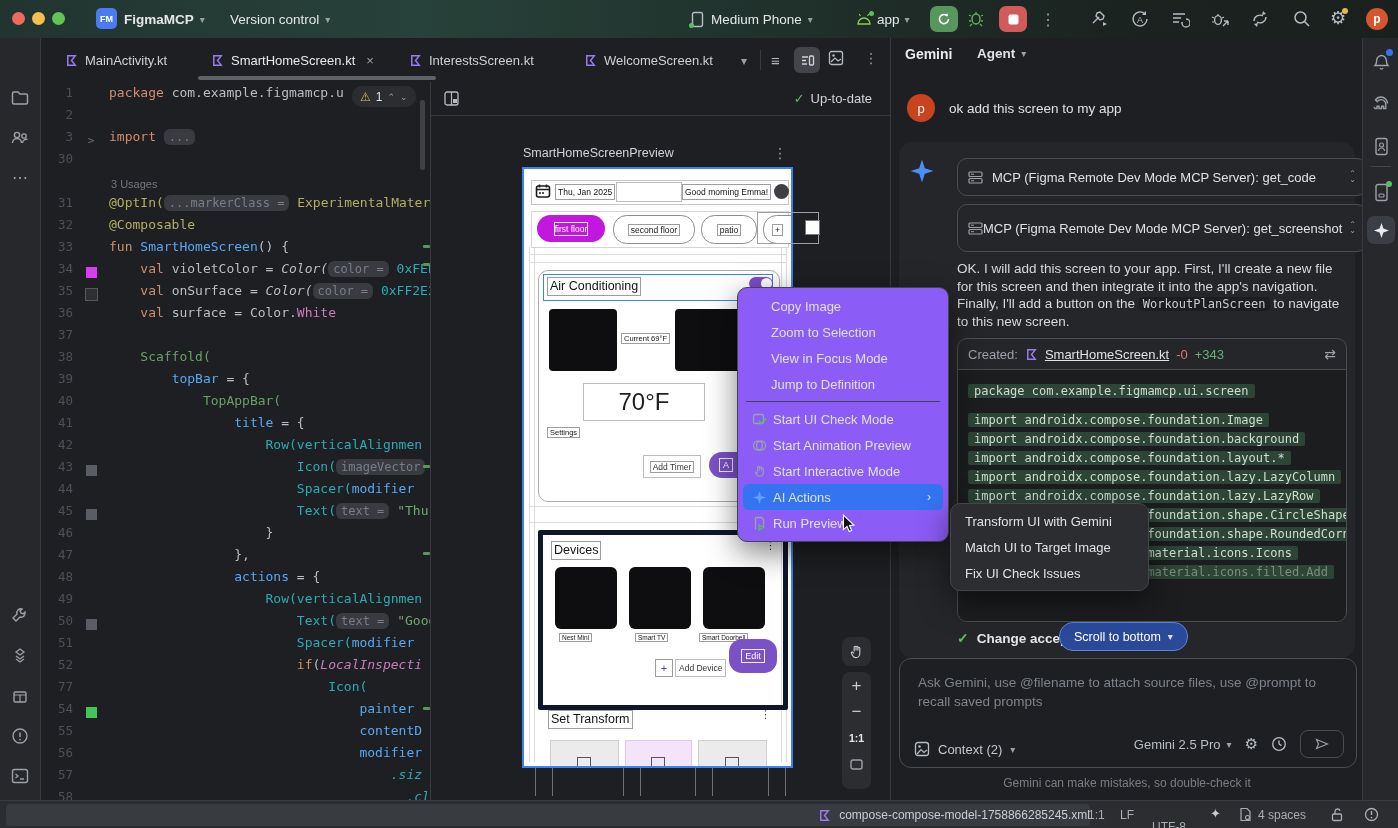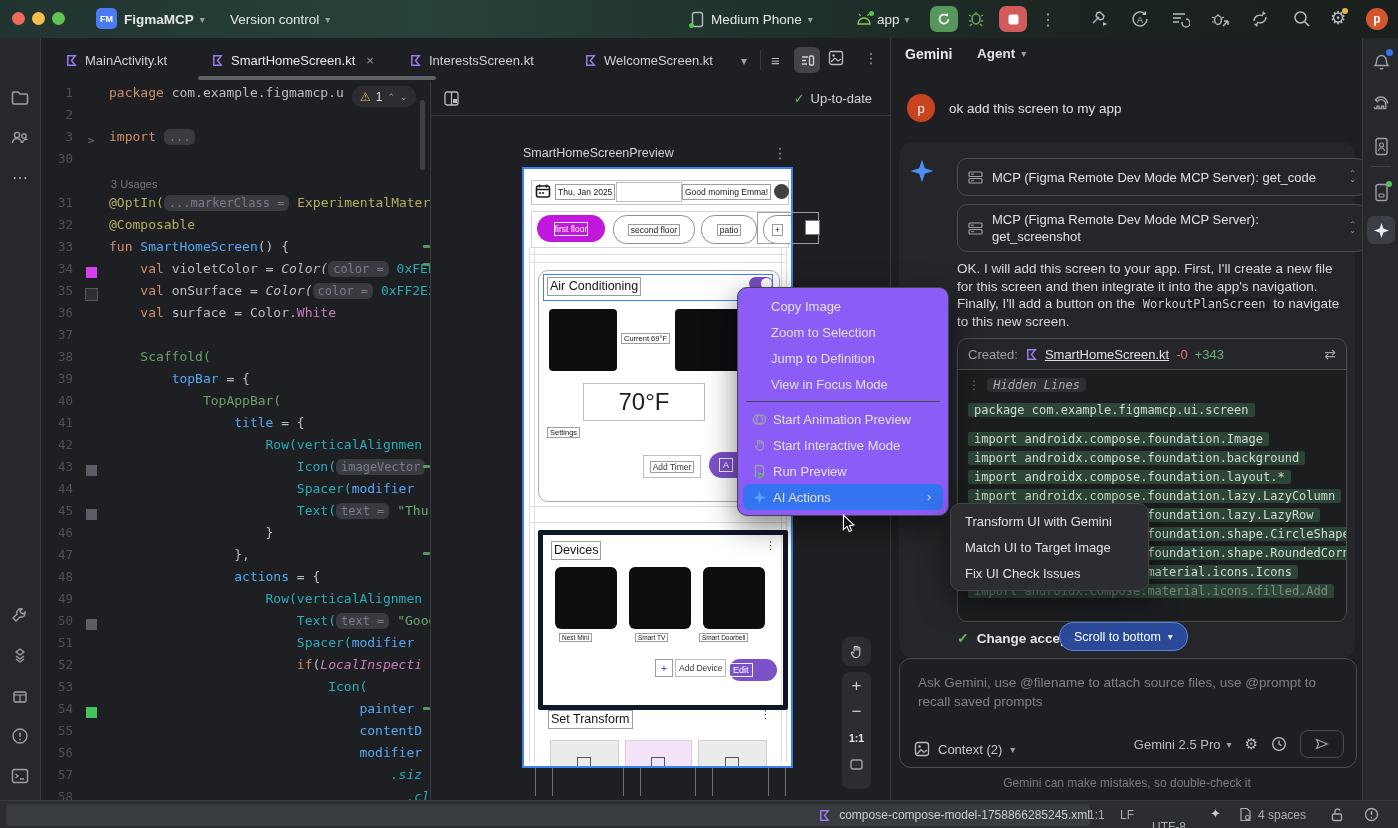--- a/index.html
+++ b/index.html
@@ -310,21 +310,21 @@
         <div class="crow"><span class="ln">43</span><span class="gsw"><i class="swatch" style="background: rgb(90, 93, 99);"></i></span><code class="ctext"><span class="tok-pl">                        </span><span class="tok-comp">Icon(</span><span class="tok-chip">imageVector</span></code></div>
         <div class="crow"><span class="ln">44</span><span class="gsw"></span><code class="ctext"><span class="tok-pl">                        </span><span class="tok-comp">Spacer(</span><span class="tok-param">modifier</span></code></div>
         <div class="crow"><span class="ln">45</span><span class="gsw"><i class="swatch" style="background: rgb(90, 93, 99);"></i></span><code class="ctext"><span class="tok-pl">                        </span><span class="tok-comp">Text(</span><span class="tok-chip">text =</span><span class="tok-pl"> </span><span class="tok-str">"Thu,</span></code></div>
         <div class="crow"><span class="ln">46</span><span class="gsw"></span><code class="ctext"><span class="tok-pl">                    }</span></code></div>
         <div class="crow"><span class="ln">47</span><span class="gsw"></span><code class="ctext"><span class="tok-pl">                },</span></code></div>
         <div class="crow"><span class="ln">48</span><span class="gsw"></span><code class="ctext"><span class="tok-pl">                </span><span class="tok-param">actions</span><span class="tok-pl"> = {</span></code></div>
         <div class="crow"><span class="ln">49</span><span class="gsw"></span><code class="ctext"><span class="tok-pl">                    </span><span class="tok-comp">Row(verticalAlignmen</span></code></div>
         <div class="crow"><span class="ln">50</span><span class="gsw"><i class="swatch" style="background: rgb(90, 93, 99);"></i></span><code class="ctext"><span class="tok-pl">                        </span><span class="tok-comp">Text(</span><span class="tok-chip">text =</span><span class="tok-pl"> </span><span class="tok-str">"Good</span></code></div>
         <div class="crow"><span class="ln">51</span><span class="gsw"></span><code class="ctext"><span class="tok-pl">                        </span><span class="tok-comp">Spacer(</span><span class="tok-param">modifier</span></code></div>
         <div class="crow"><span class="ln">52</span><span class="gsw"></span><code class="ctext"><span class="tok-pl">                        </span><span class="tok-kw">if</span><span class="tok-pl">(</span><span class="tok-itf">LocalInspecti</span></code></div>
-        <div class="crow"><span class="ln">53</span><span class="gsw"></span><code class="ctext"><span class="tok-pl">                            </span><span class="tok-comp">Icon(</span></code></div>
+        <div class="crow"><span class="ln">77</span><span class="gsw"></span><code class="ctext"><span class="tok-pl">                            </span><span class="tok-comp">Icon(</span></code></div>
         <div class="crow"><span class="ln">54</span><span class="gsw"><i class="swatch" style="background: rgb(67, 196, 90);"></i></span><code class="ctext"><span class="tok-pl">                                </span><span class="tok-param">painter</span></code></div>
         <div class="crow"><span class="ln">55</span><span class="gsw"></span><code class="ctext"><span class="tok-pl">                                </span><span class="tok-param">contentD</span></code></div>
         <div class="crow"><span class="ln">56</span><span class="gsw"></span><code class="ctext"><span class="tok-pl">                                </span><span class="tok-param">modifier</span></code></div>
         <div class="crow"><span class="ln">57</span><span class="gsw"></span><code class="ctext"><span class="tok-pl">                                    </span><span class="tok-itc">.siz</span></code></div>
         <div class="crow"><span class="ln">58</span><span class="gsw"></span><code class="ctext"><span class="tok-pl">                                      </span><span class="tok-itc">.cli</span></code></div>
       </div>
   </div>
 
   <div class="abs row" style="left:352px;top:86px;height:21px;background:#2b2d30;border-radius:10px;padding:0 8px;gap:5px;z-index:5;">
     <span style="color:#e8be5b;font-size:12px;">⚠</span>
@@ -422,21 +422,21 @@
       <div class="blk" style="left:12px;top:32px;width:62px;height:62px;"></div>
       <div class="blk" style="left:86px;top:32px;width:62px;height:62px;"></div>
       <div class="blk" style="left:160px;top:32px;width:62px;height:62px;"></div>
       <span class="abs plabel" style="left:16px;top:98px;font-size:6.5px;">Nest Mini</span>
       <span class="abs plabel" style="left:92px;top:98px;font-size:6.5px;">Smart TV</span>
       <span class="abs plabel" style="left:156px;top:98px;font-size:6.5px;">Smart Doorbell</span>
       <div class="abs" style="left:112px;top:124px;width:16px;height:16px;border:1px solid #9d9d9d;display:flex;align-items:center;justify-content:center;font-size:11px;color:#5b3fae;">+</div>
       <div class="abs" style="left:132px;top:124px;height:16px;border:1px solid #bdbdbd;display:flex;align-items:center;padding:0 3px;">
         <span class="plabel" style="border:none;padding:0;color:#333;">Add Device</span>
       </div>
-      <div class="abs" style="left:186px;top:124px;width:48px;height:22px;border-radius:13px;background:#7b51c8;display:flex;align-items:center;justify-content:flex-start;">
+      <div class="abs" style="left:186px;top:104px;width:48px;height:34px;border-radius:13px;background:#7b51c8;display:flex;align-items:center;justify-content:center;">
         <span style="font-size:9px;color:#fff;border:1px solid rgba(255,255,255,.9);padding:1px 3px;">Edit</span>
       </div>
     </div>
 
     <span class="abs plabel" style="left:24px;top:541px;font-size:12.5px;height:17px;line-height:17px;">Set Transform</span>
     <span class="abs kebab" style="left:236px;top:539px;color:#333;font-size:11px;">⋮</span>
     <div class="abs" style="left:26px;top:571px;width:67px;height:40px;background:#ebebeb;border:1px solid #cfcfcf;"></div>
     <div class="abs" style="left:101px;top:571px;width:65px;height:40px;background:#f4e4f9;border:1px solid #e2c9ec;"></div>
     <div class="abs" style="left:174px;top:571px;width:67px;height:40px;background:#ebebeb;border:1px solid #cfcfcf;"></div>
     <div class="abs" style="left:53px;top:588px;width:12px;height:12px;border:1px solid #555;"></div>
@@ -473,62 +473,71 @@
   </div>
 
   <div id="ctxmenu" class="abs">
     <div class="mi mi-noicon">
         <span class="lbl">Copy Image</span>
       </div>
     <div class="mi mi-noicon">
         <span class="lbl">Zoom to Selection</span>
       </div>
     <div class="mi mi-noicon">
+        <span class="lbl">View in Focus Mode</span>
+      </div>
+    <div class="mi mi-noicon">
         <span class="lbl">Jump to Definition</span>
       </div>
-    <div class="mi mi-noicon">
-        <span class="lbl">View in Focus Mode</span>
-      </div>
     <div class="mdiv"></div>
+    <div class="mi">
+      <span class="mi-ico">
+        <svg width="15" height="15" viewBox="0 0 15 15">
+            <rect x="1.5" y="2.5" width="10" height="9" rx="1.5" fill="none" stroke="#9da0a8" stroke-width="1.3"></rect>
+            <path d="M7 9l2.5 2.5L14 6.5" fill="none" stroke="#57c25a" stroke-width="1.6"></path>
+          </svg>
+      </span>
+        <span class="lbl">Start UI Check Mode</span>
+    </div>
     <div class="mi">
       <span class="mi-ico">
         <svg width="15" height="15" viewBox="0 0 15 15">
             <circle cx="6" cy="7.5" r="4.5" fill="none" stroke="#9da0a8" stroke-width="1.3"></circle>
             <circle cx="9" cy="7.5" r="4.5" fill="none" stroke="#9da0a8" stroke-width="1.3"></circle>
           </svg>
       </span>
         <span class="lbl">Start Animation Preview</span>
     </div>
     <div class="mi">
       <span class="mi-ico">
         <svg width="15" height="15" viewBox="0 0 16 16">
             <path d="M6 8V3.5a1 1 0 012 0V7m0-3a1 1 0 012 0v3m0-2a1 1 0 012 0v4c0 2.3-1.6 4-3.8 4-1.7 0-2.7-.8-3.3-2.1L3.7 9.7c-.4-.7.5-1.4 1.1-.9L6 9.8" fill="none" stroke="#9da0a8" stroke-width="1.2"></path>
           </svg>
       </span>
         <span class="lbl">Start Interactive Mode</span>
+    </div>
+    <div class="mi mi-hl">
+      <span class="mi-ico">
+        <svg width="15" height="15" viewBox="0 0 15 15">
+            <path d="M7.5 1l1.6 4.9L14 7.5l-4.9 1.6L7.5 14l-1.6-4.9L1 7.5l4.9-1.6z" fill="#57a4ff"></path>
+          </svg>
+      </span>
+        <span class="lbl">AI Actions</span>
+      <span style="margin-left:auto;margin-right:12px;color:#dfe1e5;font-size:12px;">›</span>
     </div>
     <div class="mi">
       <span class="mi-ico">
         <svg width="15" height="15" viewBox="0 0 15 15">
             <path d="M3.5 1.5h6l2 2v7.5" fill="none" stroke="#9da0a8" stroke-width="1.3"></path>
             <path d="M3.5 1.5v12" stroke="#9da0a8" stroke-width="1.3"></path>
             <path d="M7 9l4.5 2.5L7 14z" fill="none" stroke="#57c25a" stroke-width="1.3"></path>
           </svg>
       </span>
         <span class="lbl">Run Preview</span>
     </div>
-    <div class="mi mi-hl">
-      <span class="mi-ico">
-        <svg width="15" height="15" viewBox="0 0 15 15">
-            <path d="M7.5 1l1.6 4.9L14 7.5l-4.9 1.6L7.5 14l-1.6-4.9L1 7.5l4.9-1.6z" fill="#57a4ff"></path>
-          </svg>
-      </span>
-        <span class="lbl">AI Actions</span>
-      <span style="margin-left:auto;margin-right:12px;color:#dfe1e5;font-size:12px;">›</span>
-    </div>
   </div>
 
   <div id="submenu" class="abs">
     <div class="smi">
         <span>Transform UI with Gemini</span>
       </div>
     <div class="smi">
         <span>Match UI to Target Image</span>
       </div>
     <div class="smi">
@@ -565,21 +574,21 @@
             <rect x="1" y="7.5" width="13" height="4.5" rx="1" fill="none" stroke="#9da0a8" stroke-width="1.2"></rect>
             <line x1="3" y1="3.2" x2="6" y2="3.2" stroke="#9da0a8"></line>
             <line x1="3" y1="9.7" x2="6" y2="9.7" stroke="#9da0a8"></line>
           </svg>
         <span style="flex:1;white-space:nowrap;overflow:hidden;">MCP (Figma Remote Dev Mode MCP Server): get_code</span>
         <span style="display:flex;flex-direction:column;line-height:6px;font-size:8px;color:#9da0a8;">
             <span>⌃</span>
             <span>⌄</span>
           </span>
       </div>
-      <div class="mcpcard" style="left:58px;top:62px;width:388px;height:46px;padding:0 10px;gap:9px;">
+      <div class="mcpcard" style="left:58px;top:62px;width:388px;height:46px;padding:0 10px;">
         <svg width="15" height="13" viewBox="0 0 15 13">
             <rect x="1" y="1" width="13" height="4.5" rx="1" fill="none" stroke="#9da0a8" stroke-width="1.2"></rect>
             <rect x="1" y="7.5" width="13" height="4.5" rx="1" fill="none" stroke="#9da0a8" stroke-width="1.2"></rect>
             <line x1="3" y1="3.2" x2="6" y2="3.2" stroke="#9da0a8"></line>
             <line x1="3" y1="9.7" x2="6" y2="9.7" stroke="#9da0a8"></line>
           </svg>
         <span style="flex:1;line-height:17px;">MCP (Figma Remote Dev Mode MCP Server): get_screenshot</span>
         <span style="display:flex;flex-direction:column;line-height:6px;font-size:8px;color:#9da0a8;">
             <span>⌃</span>
             <span>⌄</span>
@@ -594,21 +603,20 @@
           <span style="font-size:13px;color:#9da0a8;">Created:</span>
           <svg class="kicon" viewBox="0 0 14 14">
               <path d="M3 2h8L7 7l4 5H3z" fill="none" stroke="#9b7cf0" stroke-width="1.6"></path>
             </svg>
           <span style="font-size:13px;color:#dfe1e5;text-decoration:underline;">SmartHomeScreen.kt</span>
           <span style="font-size:13px;color:#e5756a;">-0</span>
           <span style="font-size:13px;color:#6aae73;">+343</span>
           <span style="margin-left:auto;color:#9da0a8;font-size:14px;">⇄</span>
         </div>
         <div style="height:252px;background:#1b1d1f;border-top:1px solid #4a4d52;padding:8px 0 0 10px;overflow:hidden;">
-          <div class="dline"><span style="color:#6f737a;">⋮ </span><span class="dhidden">Hidden Lines</span></div>
           <div style="height:6px;"></div>
           <div id="diff-lines">
               <div class="dline"><span class="dadded">package com.example.figmamcp.ui.screen</span></div>
               <div class="dline" style="height: 10px;"></div>
               <div class="dline"><span class="dadded">import androidx.compose.foundation.Image</span></div>
               <div class="dline"><span class="dadded">import androidx.compose.foundation.background</span></div>
               <div class="dline"><span class="dadded">import androidx.compose.foundation.layout.*</span></div>
               <div class="dline"><span class="dadded">import androidx.compose.foundation.lazy.LazyColumn</span></div>
               <div class="dline"><span class="dadded">import androidx.compose.foundation.lazy.LazyRow</span></div>
               <div class="dline"><span class="dadded">import androidx.compose.foundation.shape.CircleShape</span></div>

